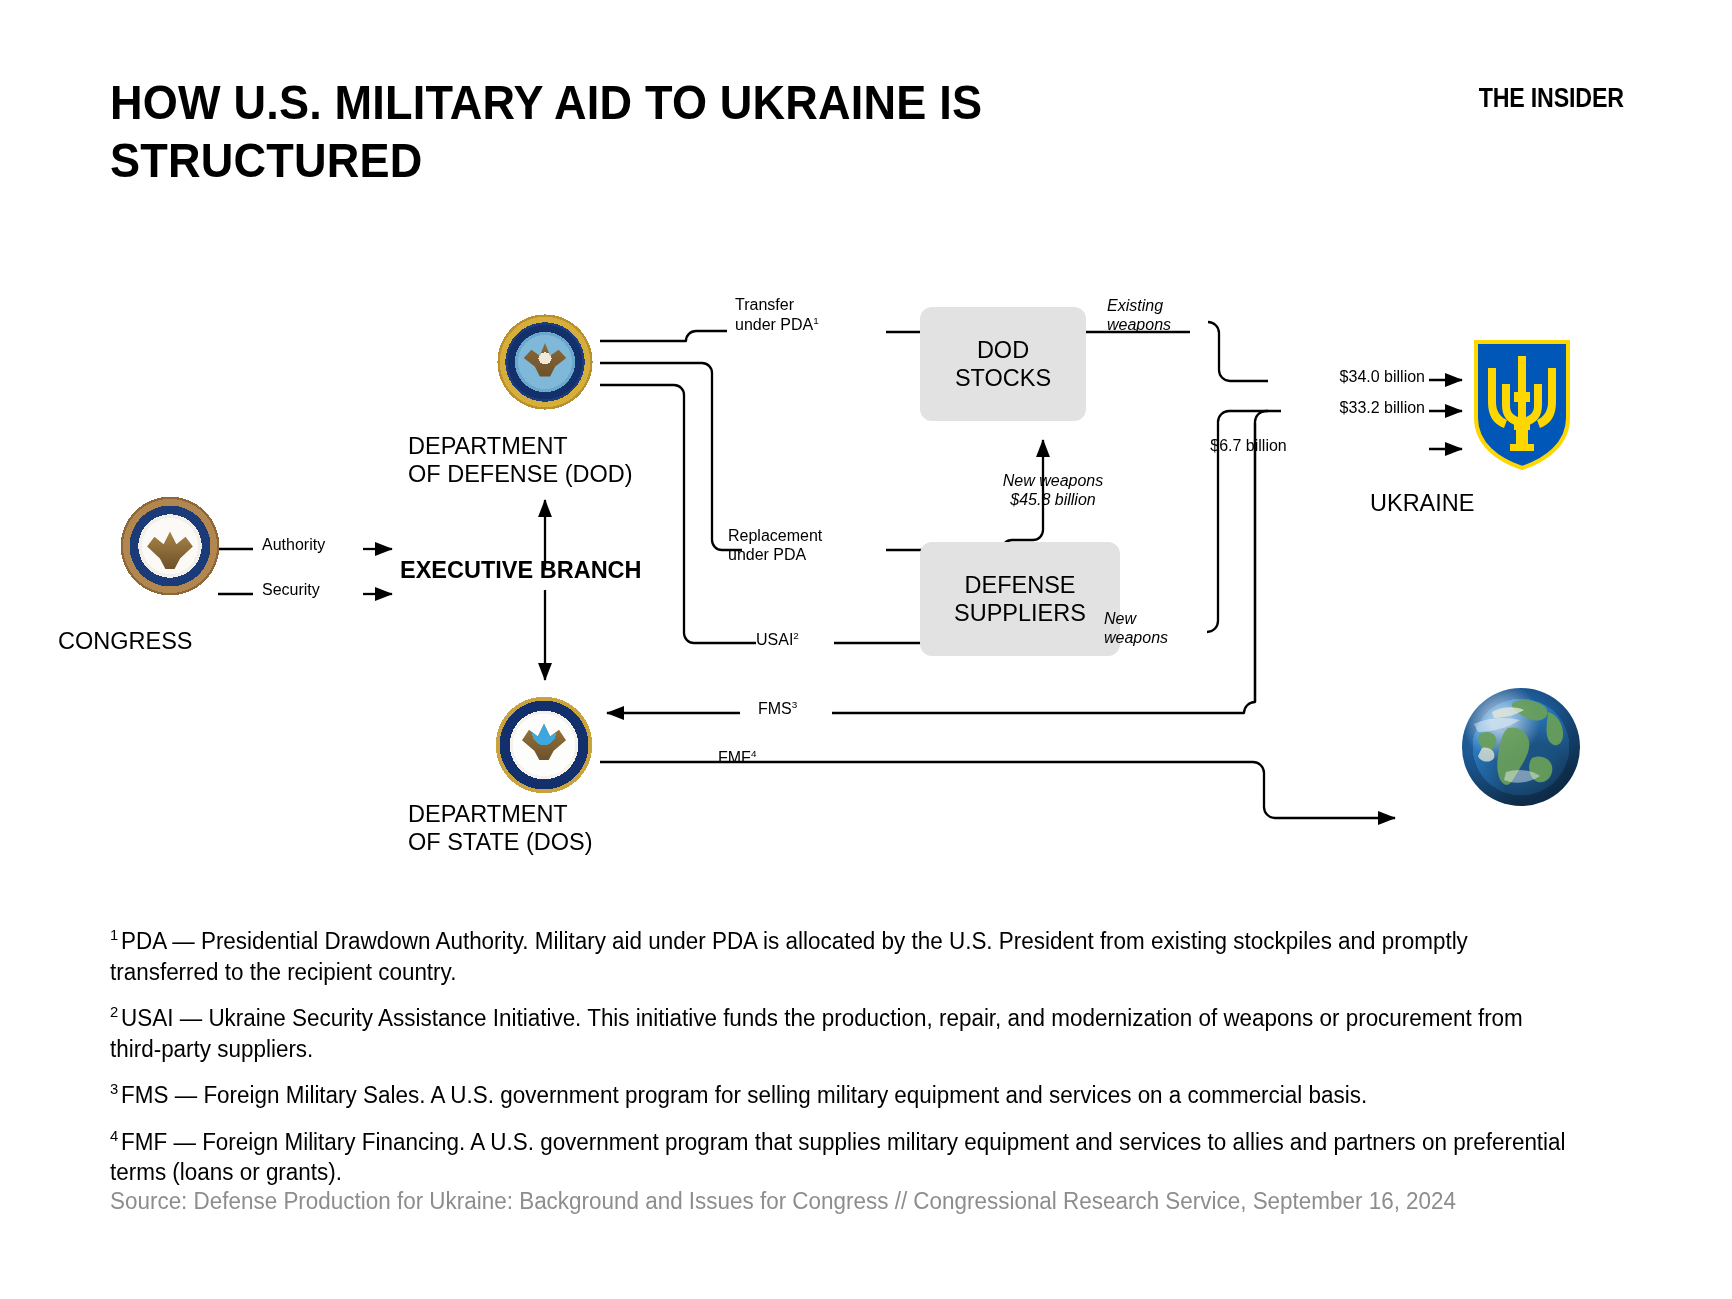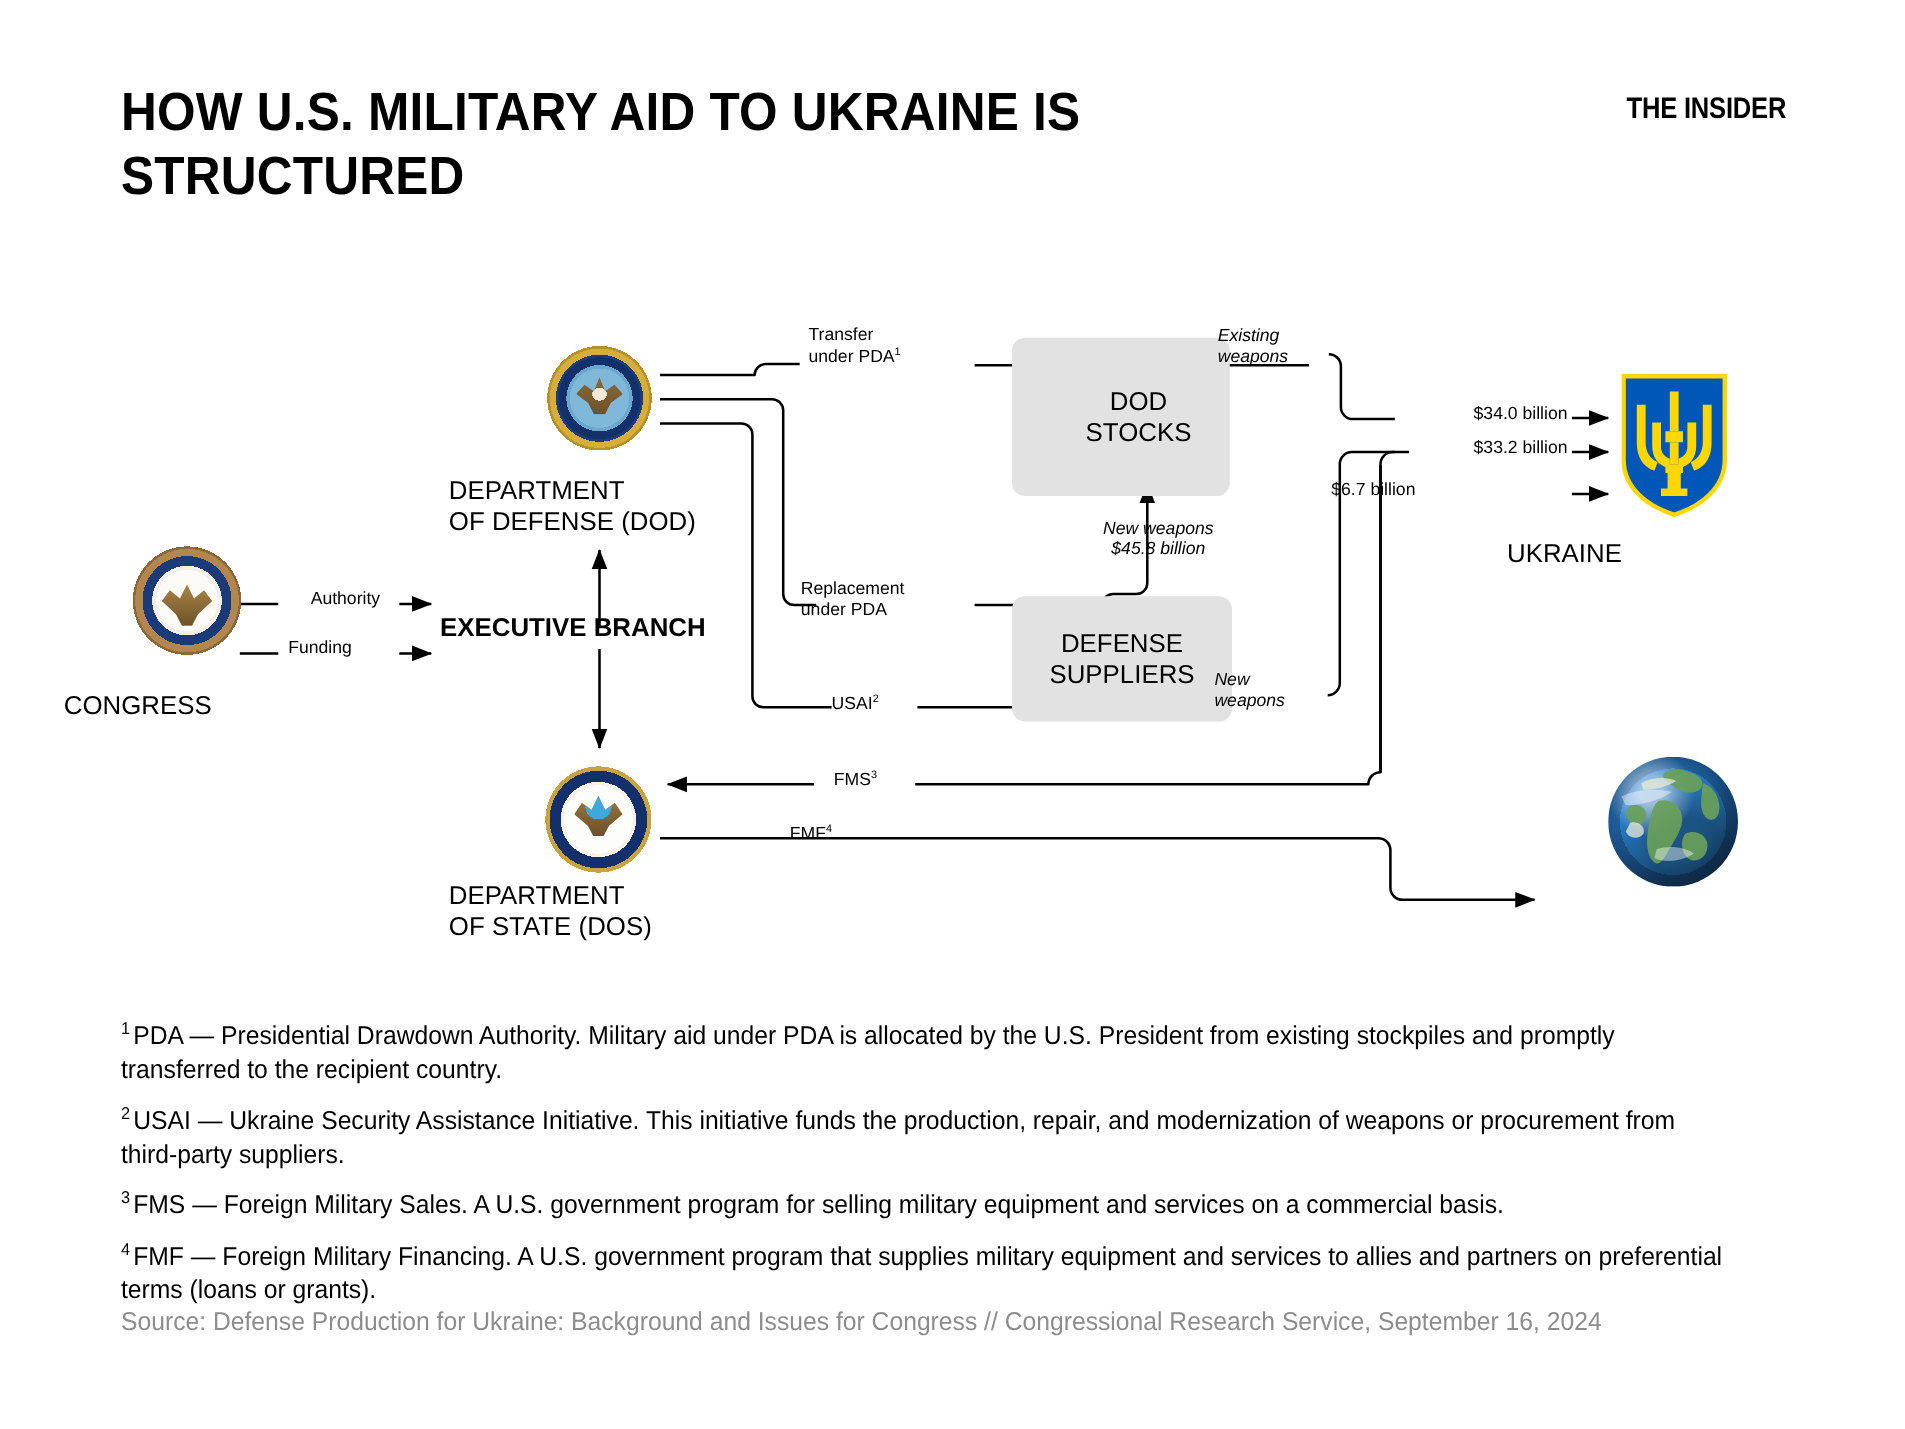--- a/index.html
+++ b/index.html
@@ -242,22 +242,22 @@
 
       <path d="M1429,380 H1462" marker-end="url(#arw)"></path>
       <path d="M1429,411 H1462" marker-end="url(#arw)"></path>
       <path d="M1429,449 H1462" marker-end="url(#arw)"></path>
     </g>
   </svg>
 
   <div class="seal seal-cong" style="left:118px; top:494px; width:104px; height:104px;"></div>
   <div class="cap" style="left:58px; top:627px; width:224px;">CONGRESS</div>
 
-  <div class="lbl" style="left:262px; top:536px; width:104px;text-align:center;">Authority</div>
-  <div class="lbl" style="left:262px; top:581px; width:104px;">Funding</div>
+  <div class="lbl" style="left:262px; top:536px; width:104px;">Authority</div>
+  <div class="lbl" style="left:262px; top:581px; width:104px;">Security</div>
 
   <div class="cap bold" style="left:400px; top:556px; width:290px;">EXECUTIVE BRANCH</div>
 
   <div class="seal seal-dod" style="left:489px; top:306px; width:112px; height:112px;"></div>
   <div class="cap" style="left:408px; top:432px; width:280px;">DEPARTMENT
 OF DEFENSE (DOD)</div>
 
   <div class="seal seal-dos" style="left:489px; top:690px; width:110px; height:110px;"></div>
   <div class="cap" style="left:408px; top:800px; width:280px;">DEPARTMENT
 OF STATE (DOS)</div>
@@ -267,21 +267,21 @@
 
   <div class="lbl" style="left:728px; top:527px; width:160px;">Replacement
 under PDA</div>
 
   <div class="lbl" style="left:756px; top:630px; width:100px;"><span>USAI</span><sup style="font-size:0.62em; vertical-align:super;">2</sup></div>
 
   <div class="lbl" style="left:758px; top:699px; width:100px;"><span>FMS</span><sup style="font-size:0.62em; vertical-align:super;">3</sup></div>
 
   <div class="lbl" style="left:718px; top:748px; width:100px;"><span>FMF</span><sup style="font-size:0.62em; vertical-align:super;">4</sup></div>
 
-  <div class="gbox" style="left:920px; top:307px; width:166px; height:144px;padding-left:32px;">DOD
+  <div class="gbox" style="left:920px; top:307px; width:166px; height:114px;">DOD
 STOCKS</div>
 
   <div class="gbox" style="left:920px; top:542px; width:200px; height:114px;">DEFENSE
 SUPPLIERS</div>
 
   <div class="lbl ital" style="left:1107px; top:297px; width:150px;">Existing
 weapons</div>
 
   <div class="lbl ital" style="left:1104px; top:610px; width:150px;">New
 weapons</div>

